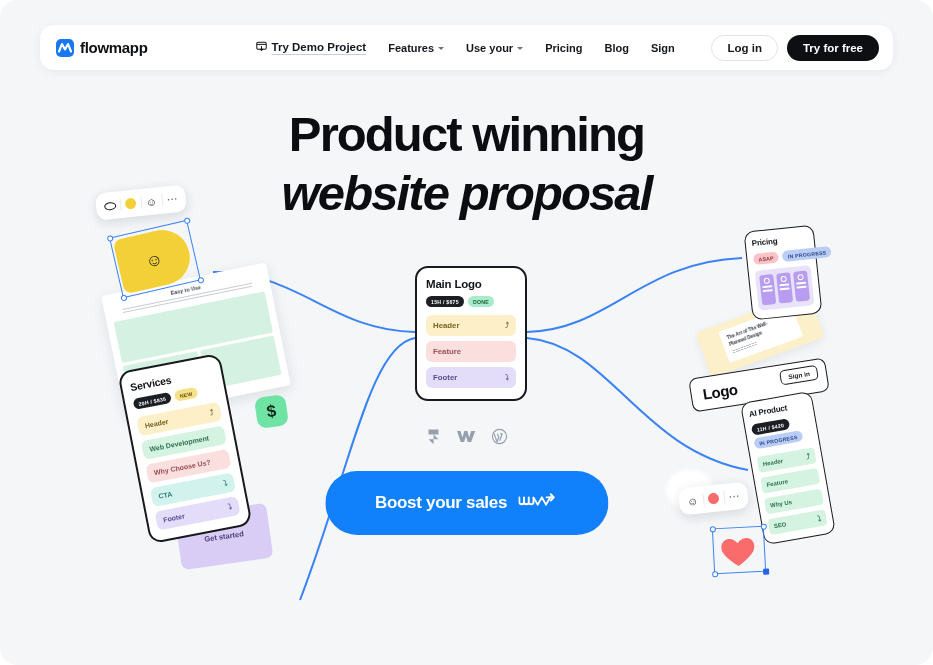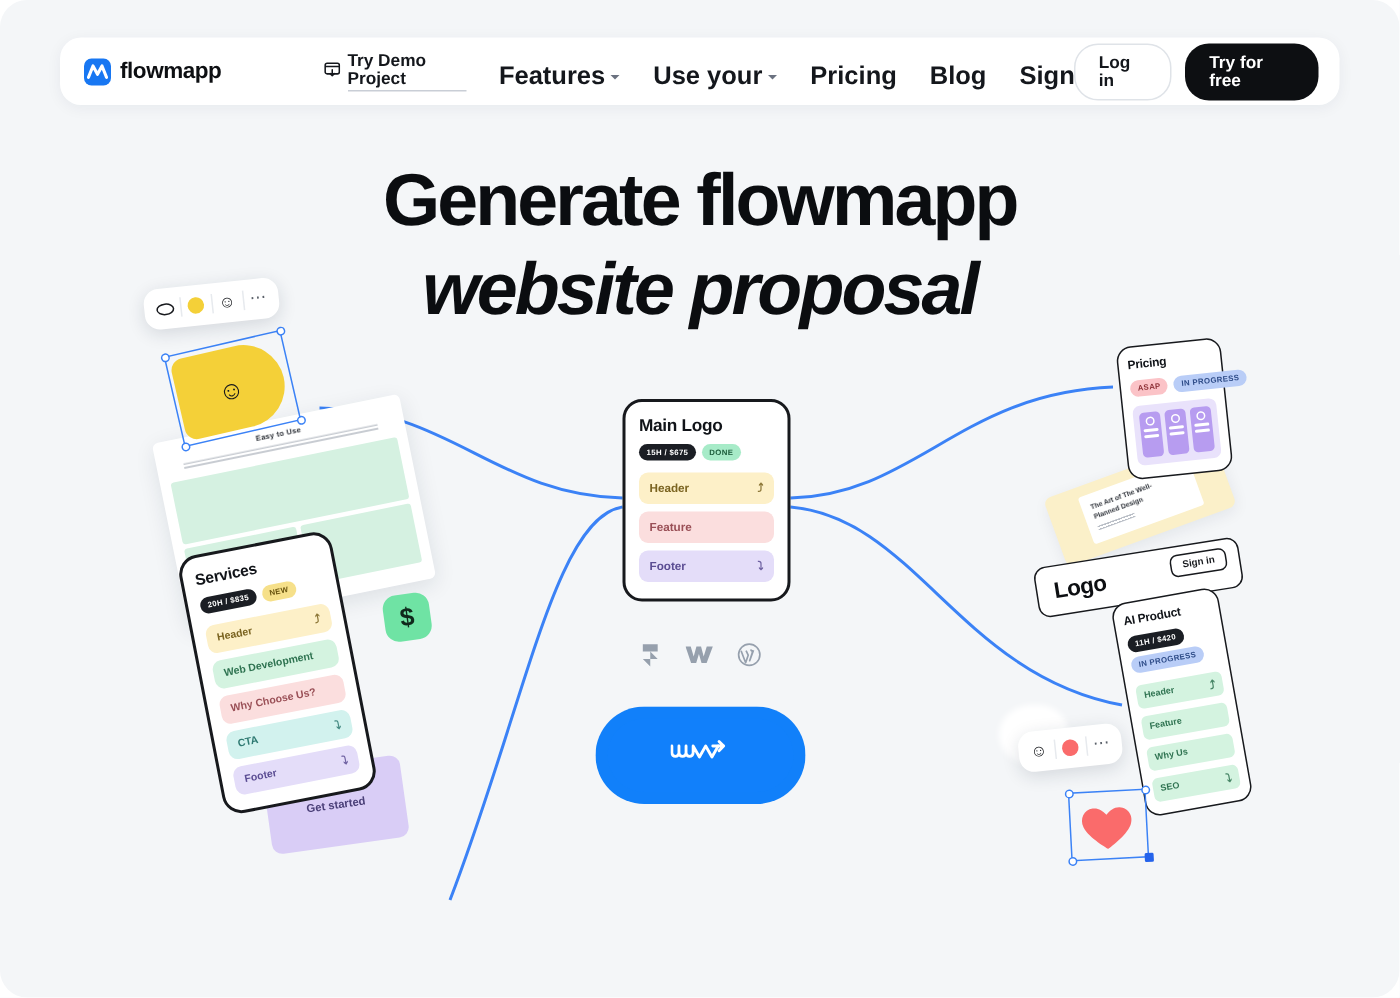--- a/index.html
+++ b/index.html
@@ -37,31 +37,31 @@
     border-radius: 5px;
     position: relative;
     flex: none;
   }
   .brand-mark svg { position: absolute; left: 2px; top: 3px; }
   .brand-name {
     font-size: 15px; font-weight: 700; color: #0d0f12;
     letter-spacing: -.3px;
   }
   .nav-center {
-    display: flex; align-items: flex-end; gap: 22px;
-    margin-left: 68px;
+    display: flex; align-items: center; gap: 22px;
+    margin-left: 108px;
   }
   .nav-demo {
     display: flex; align-items: center; gap: 5px;
     font-size: 11.5px; font-weight: 700; color: #14171c;
     cursor: pointer;
   }
   .nav-demo .lbl { border-bottom: 1px solid #c9ced6; padding-bottom: 1px; }
   .nav-link {
-    font-size: 17px; font-weight: 600; color: #14171c;
+    font-size: 11px; font-weight: 600; color: #14171c;
     display: flex; align-items: center; gap: 4px;
     cursor: pointer; white-space: nowrap;
   }
   .caret {
     width: 0; height: 0;
     border-left: 3.2px solid transparent;
     border-right: 3.2px solid transparent;
     border-top: 3.6px solid #6b7280;
     margin-top: 1px;
   }
@@ -444,21 +444,21 @@
       </div>
     </div>
 
     <div class="nav-right">
       <div class="btn-login">Log in</div>
       <div class="btn-try">Try for free</div>
     </div>
   </nav>
 
   <div class="headline">
-    <span class="l">Generate flowmapp</span>
+    <span class="l">Product winning</span>
     <span class="l">website proposal</span>
   </div>
 
   <div class="canvas">
 
     <svg class="connectors" width="933" height="665">
       <g stroke="#3b82f6" stroke-width="2" fill="none">
         <path d="M213 272 C 300 272, 330 330, 415 332"></path>
         <path d="M300 600 C 350 470, 370 345, 415 338"></path>
         <path d="M527 332 C 610 330, 640 262, 742 258"></path>
@@ -648,20 +648,21 @@
     <span class="bi">
       <svg width="17" height="17" viewBox="0 0 24 24" fill="none" stroke="currentColor" stroke-width="1.6">
         <circle cx="12" cy="12" r="10"></circle>
         <path d="M4.3 8.2 8.6 19.6 11 12.4 9 8.2M13 7.6c1.6 0 2.3 1.3 1.7 3.1l-2.3 6.9 3.6-9.9" stroke-linejoin="round"></path>
       </svg>
     </span>
   </div>
 
   <div class="cta-wrap">
     <div class="cta">
+      <span class="cta-label">Boost your sales</span>
       <span>
         <svg width="40" height="16" viewBox="0 0 44 16" fill="none" stroke="#ffffff" stroke-width="2.1" stroke-linecap="round" stroke-linejoin="round">
           <path d="M1 4 v5 a2.6 2.6 0 0 0 5.2 0 V4 v5 a2.6 2.6 0 0 0 5.2 0 V4 v5 a2.6 2.6 0 0 0 5.2 0 V4 l4.6 8 4.6-8 4.6 8 4.6-8"></path>
           <path d="M31 4 h8 M35.6 0.6 L39 4 l-3.4 3.4"></path>
         </svg>
       </span>
     </div>
   </div>
 
 </div>

